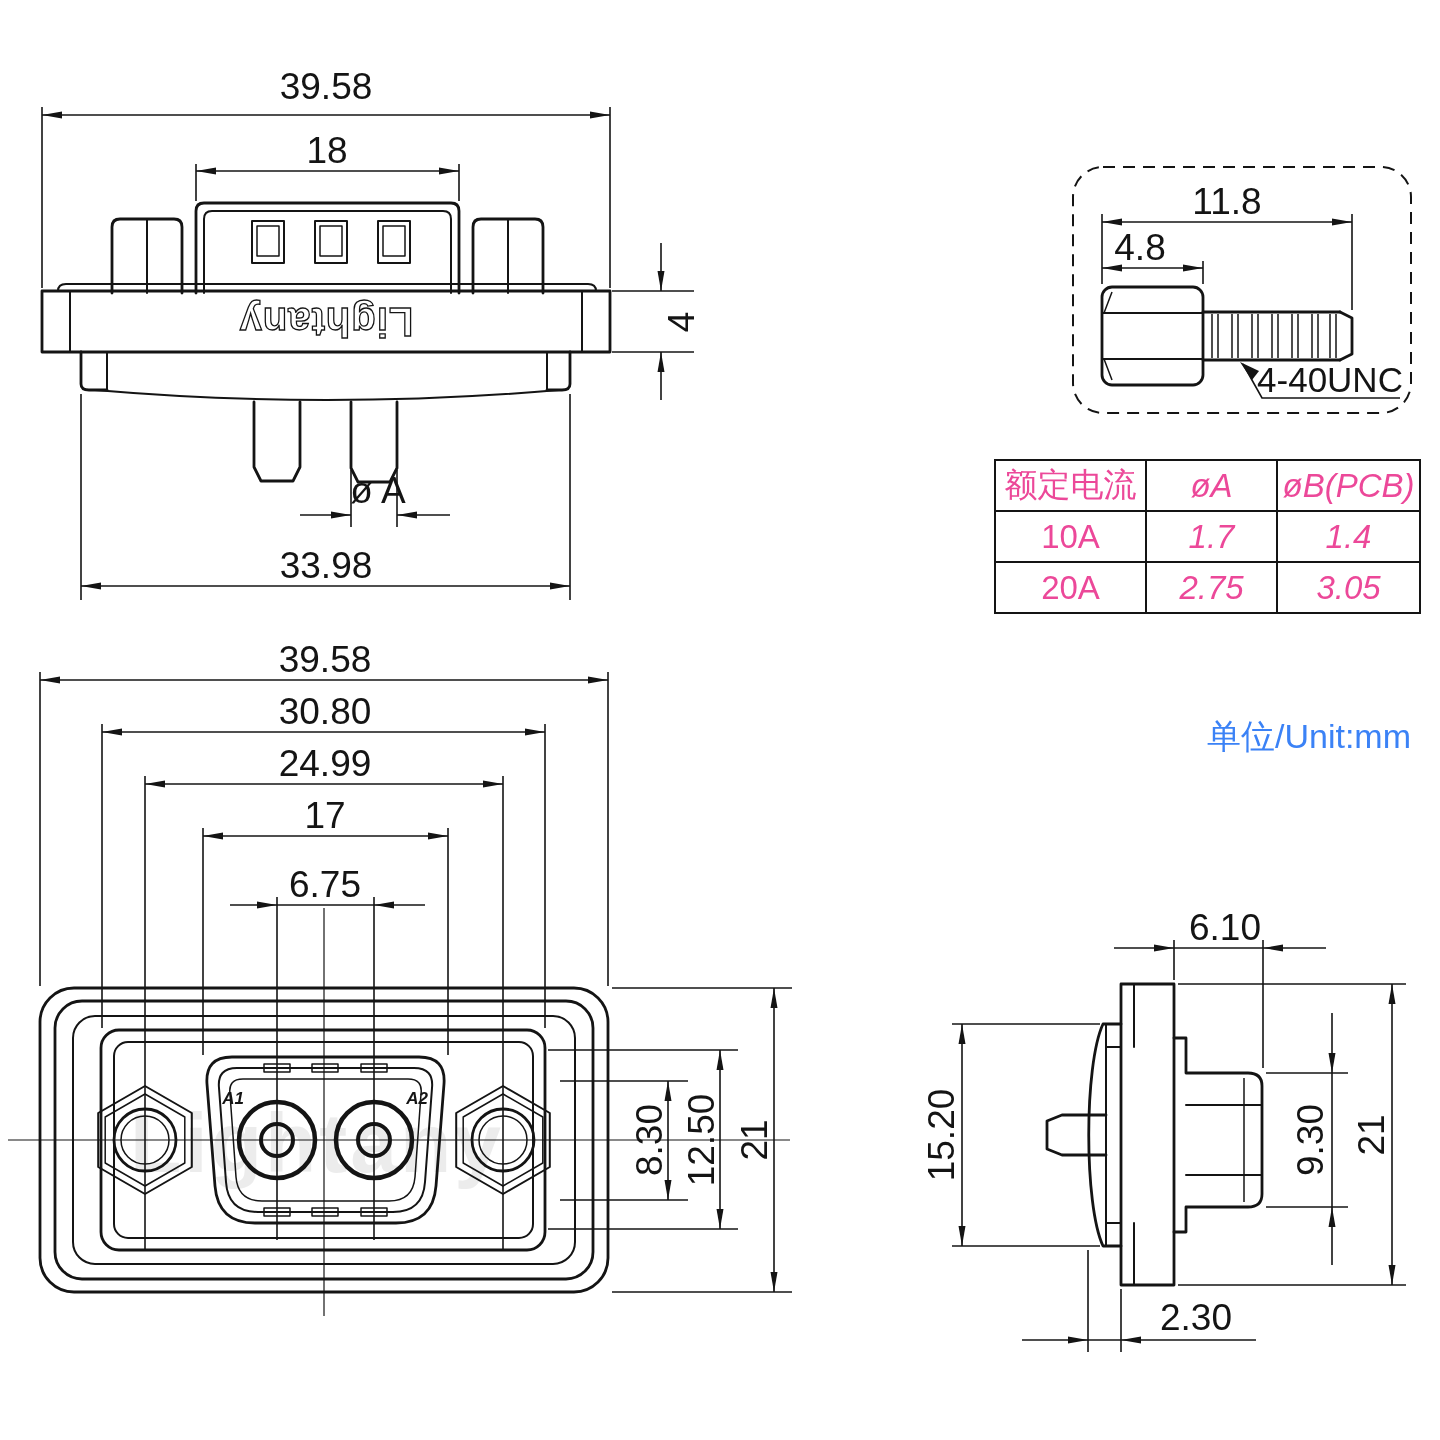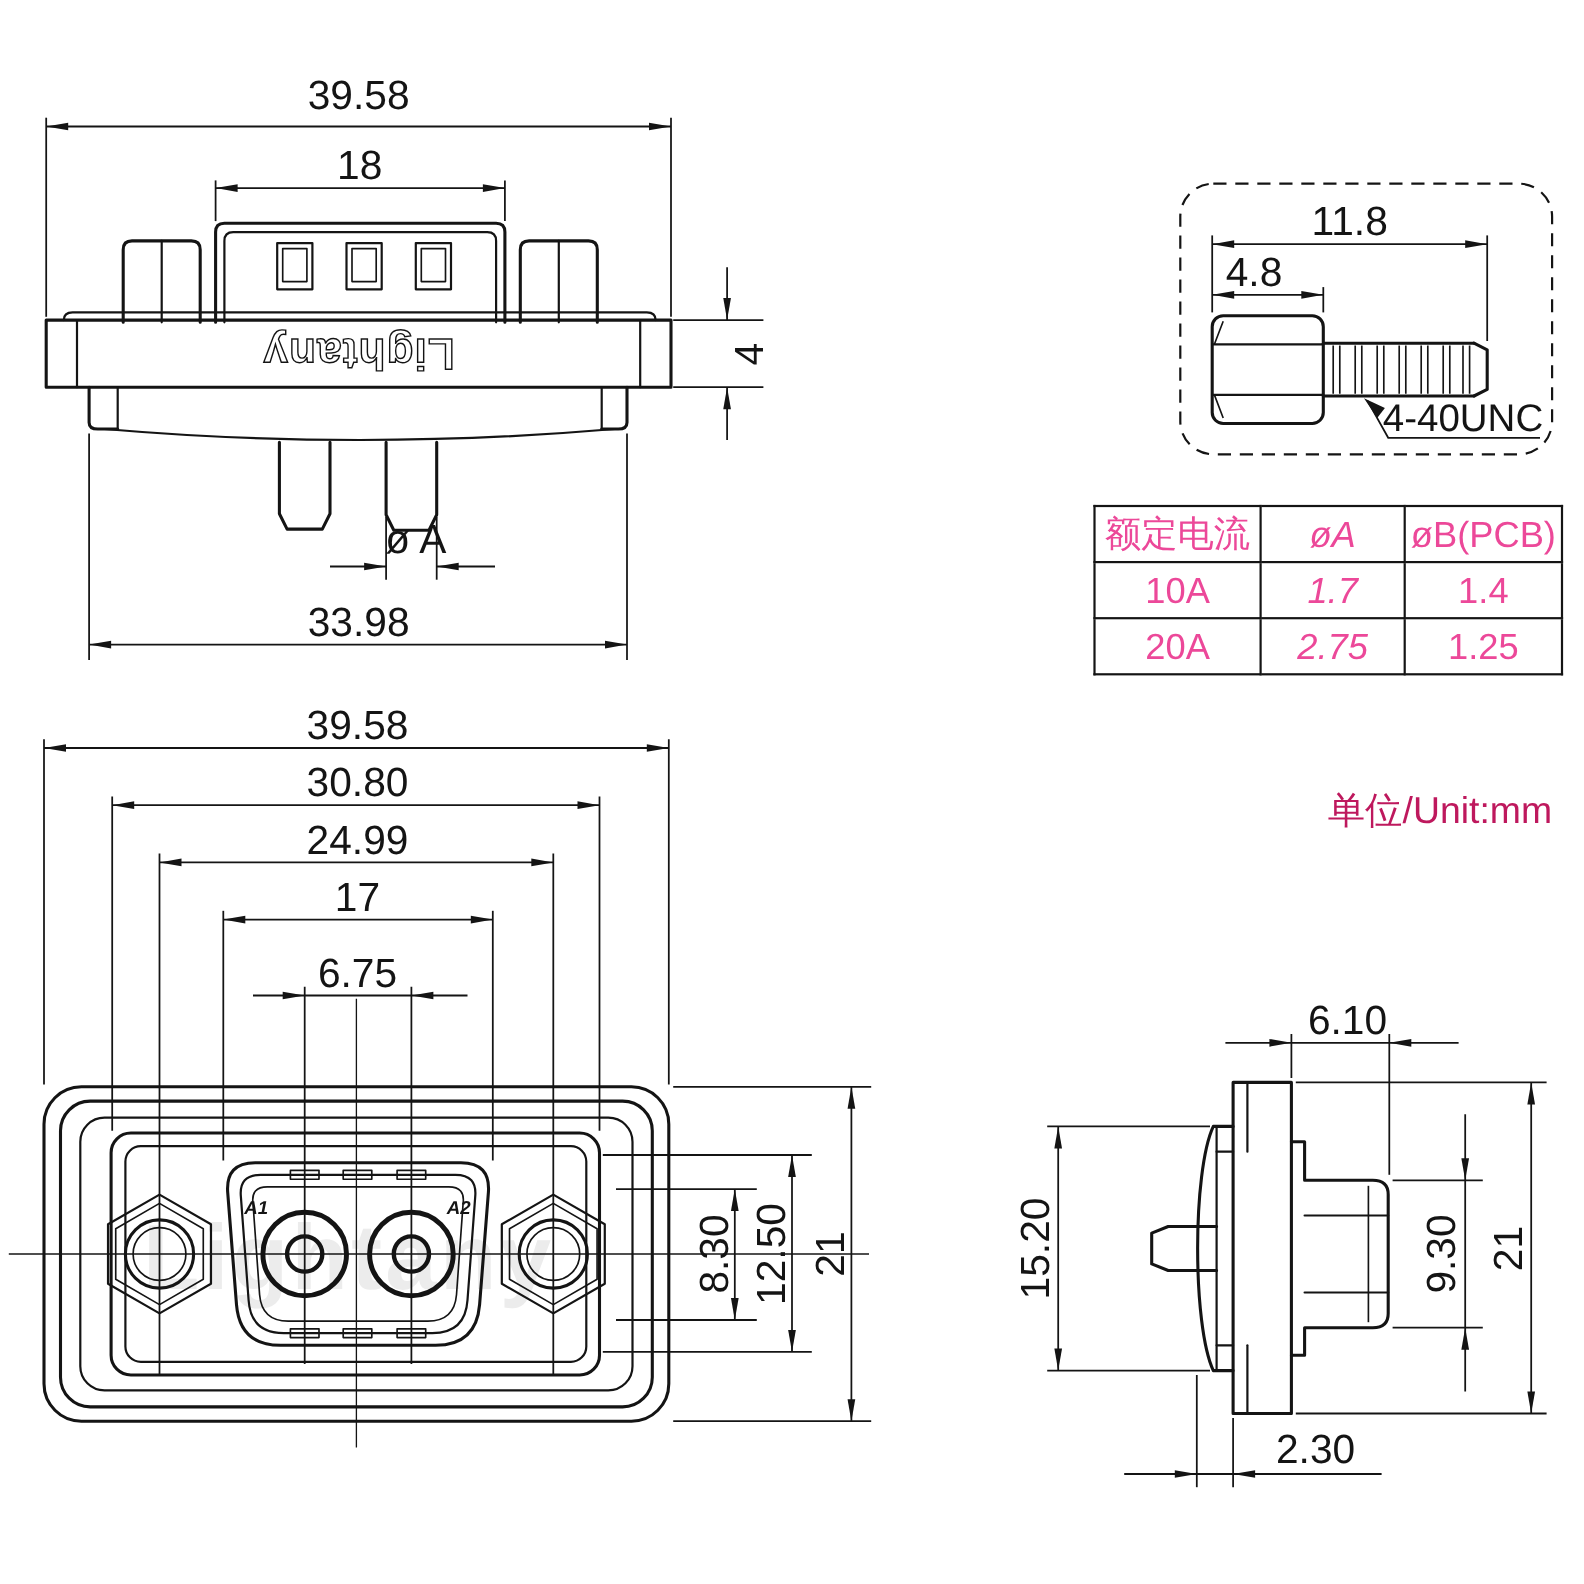--- a/index.html
+++ b/index.html
@@ -21,23 +21,23 @@
   .eng{font-size:40px;font-weight:bold;letter-spacing:1px;text-anchor:middle;
        fill:none;stroke:#141414;stroke-width:1.3px;}
   .wm{font-size:84px;font-weight:bold;letter-spacing:3px;fill:#ececec;}
   
   #spec{position:absolute;left:994px;top:459px;z-index:2;border-collapse:collapse;
         table-layout:fixed;width:419px;}
   #spec td{border:2.4px solid #141414;height:49px;text-align:center;vertical-align:middle;
         font-size:33px;color:#ec4899;padding:0;}
   #spec td.c1{width:149px;}
   #spec td.c2{width:129px;font-style:italic;}
-  #spec td.c3{width:141px;}
+  #spec td.c3{width:141px;font-style:italic;}
   #unit{position:absolute;left:994px;top:714px;width:417px;z-index:2;text-align:right;
-        font-size:34px;color:#be185d;}
+        font-size:34px;color:#3b82f6;}
 </style>
 </head>
 <body>
 
 <div id="stage">
 
 <svg id="lines" width="1440" height="1440" viewBox="0 0 1440 1440">
 
   <g>
 
@@ -312,20 +312,20 @@
       <td class="c3">øB(PCB)</td>
     </tr>
     <tr>
       <td class="c1">10A</td>
       <td class="c2">1.7</td>
       <td class="c3">1.4</td>
     </tr>
     <tr>
       <td class="c1">20A</td>
       <td class="c2">2.75</td>
-      <td class="c3">1.25</td>
+      <td class="c3">3.05</td>
     </tr>
   </tbody>
 </table>
 
 <div id="unit">单位/Unit:mm</div>
 
 </div>
 
 </body></html>

